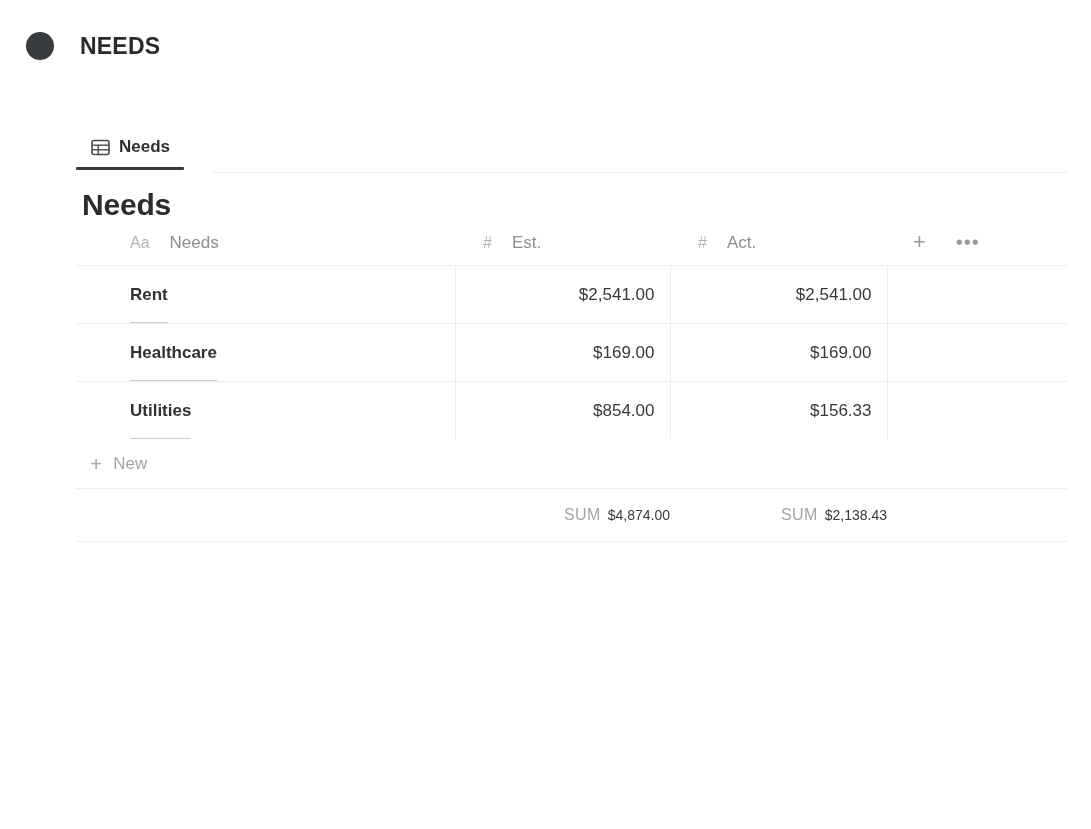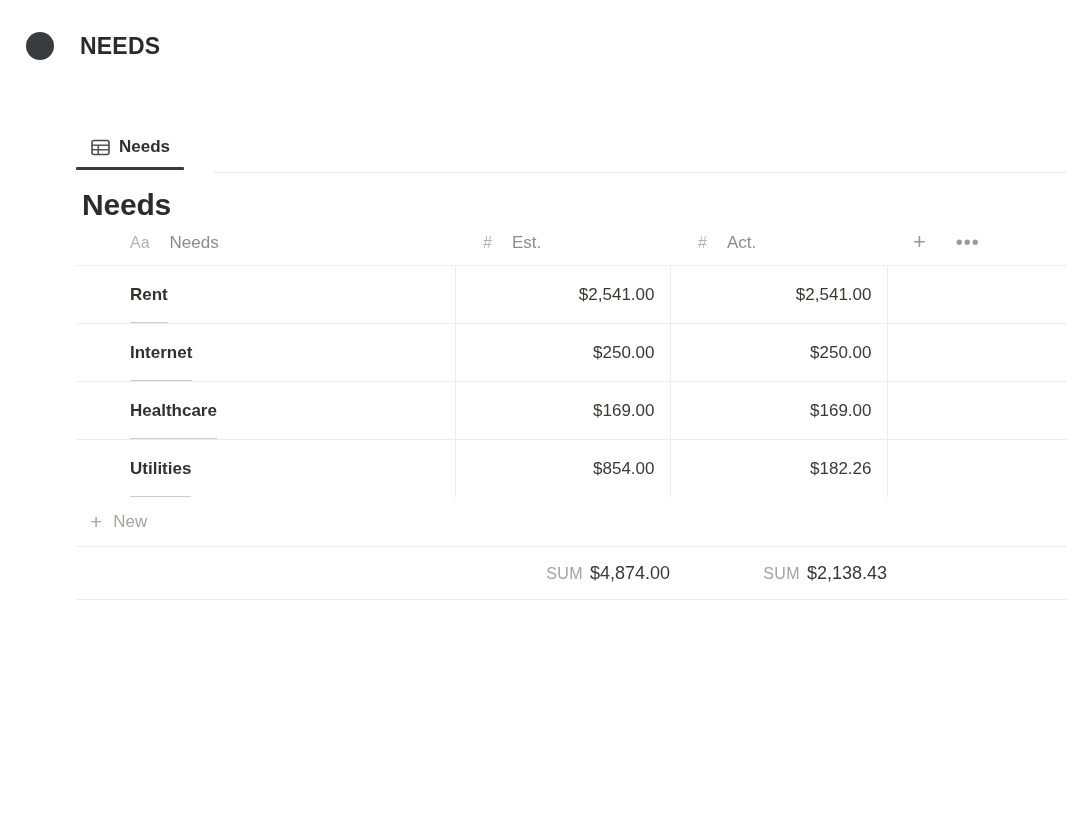--- a/index.html
+++ b/index.html
@@ -224,21 +224,21 @@
     cursor: pointer;
   }
   .sum-label {
     font-size: 16px;
     color: #a5a4a1;
     letter-spacing: 0.4px;
     margin-right: 7px;
     text-transform: uppercase;
   }
   .sum-value {
-    font-size: 18px;
+    font-size: 14px;
     color: #3a3936;
   }
 </style>
 </head>
 <body>
 
 <div class="page-header">
   <div class="page-bullet"></div>
   <div class="page-title">NEEDS</div>
 </div>
@@ -299,35 +299,29 @@
     </thead>
 
     <tbody>
       <tr>
         <td class="cell-name"><span>Rent</span></td>
         <td class="cell-num">$2,541.00</td>
         <td class="cell-num">$2,541.00</td>
         <td class="cell-blank"></td>
       </tr>
       <tr>
-        <td class="cell-name"><span>Internet</span></td>
-        <td class="cell-num">$250.00</td>
-        <td class="cell-num">$250.00</td>
-        <td class="cell-blank"></td>
-      </tr>
-      <tr>
         <td class="cell-name"><span>Healthcare</span></td>
         <td class="cell-num">$169.00</td>
         <td class="cell-num">$169.00</td>
         <td class="cell-blank"></td>
       </tr>
       <tr>
         <td class="cell-name"><span>Utilities</span></td>
         <td class="cell-num">$854.00</td>
-        <td class="cell-num">$182.26</td>
+        <td class="cell-num">$156.33</td>
         <td class="cell-blank"></td>
       </tr>
 
       <tr class="new-row">
         <td colspan="4">
           <div class="new-inner">
             <span class="new-plus">+</span>
             <span>New</span>
           </div>
         </td>

